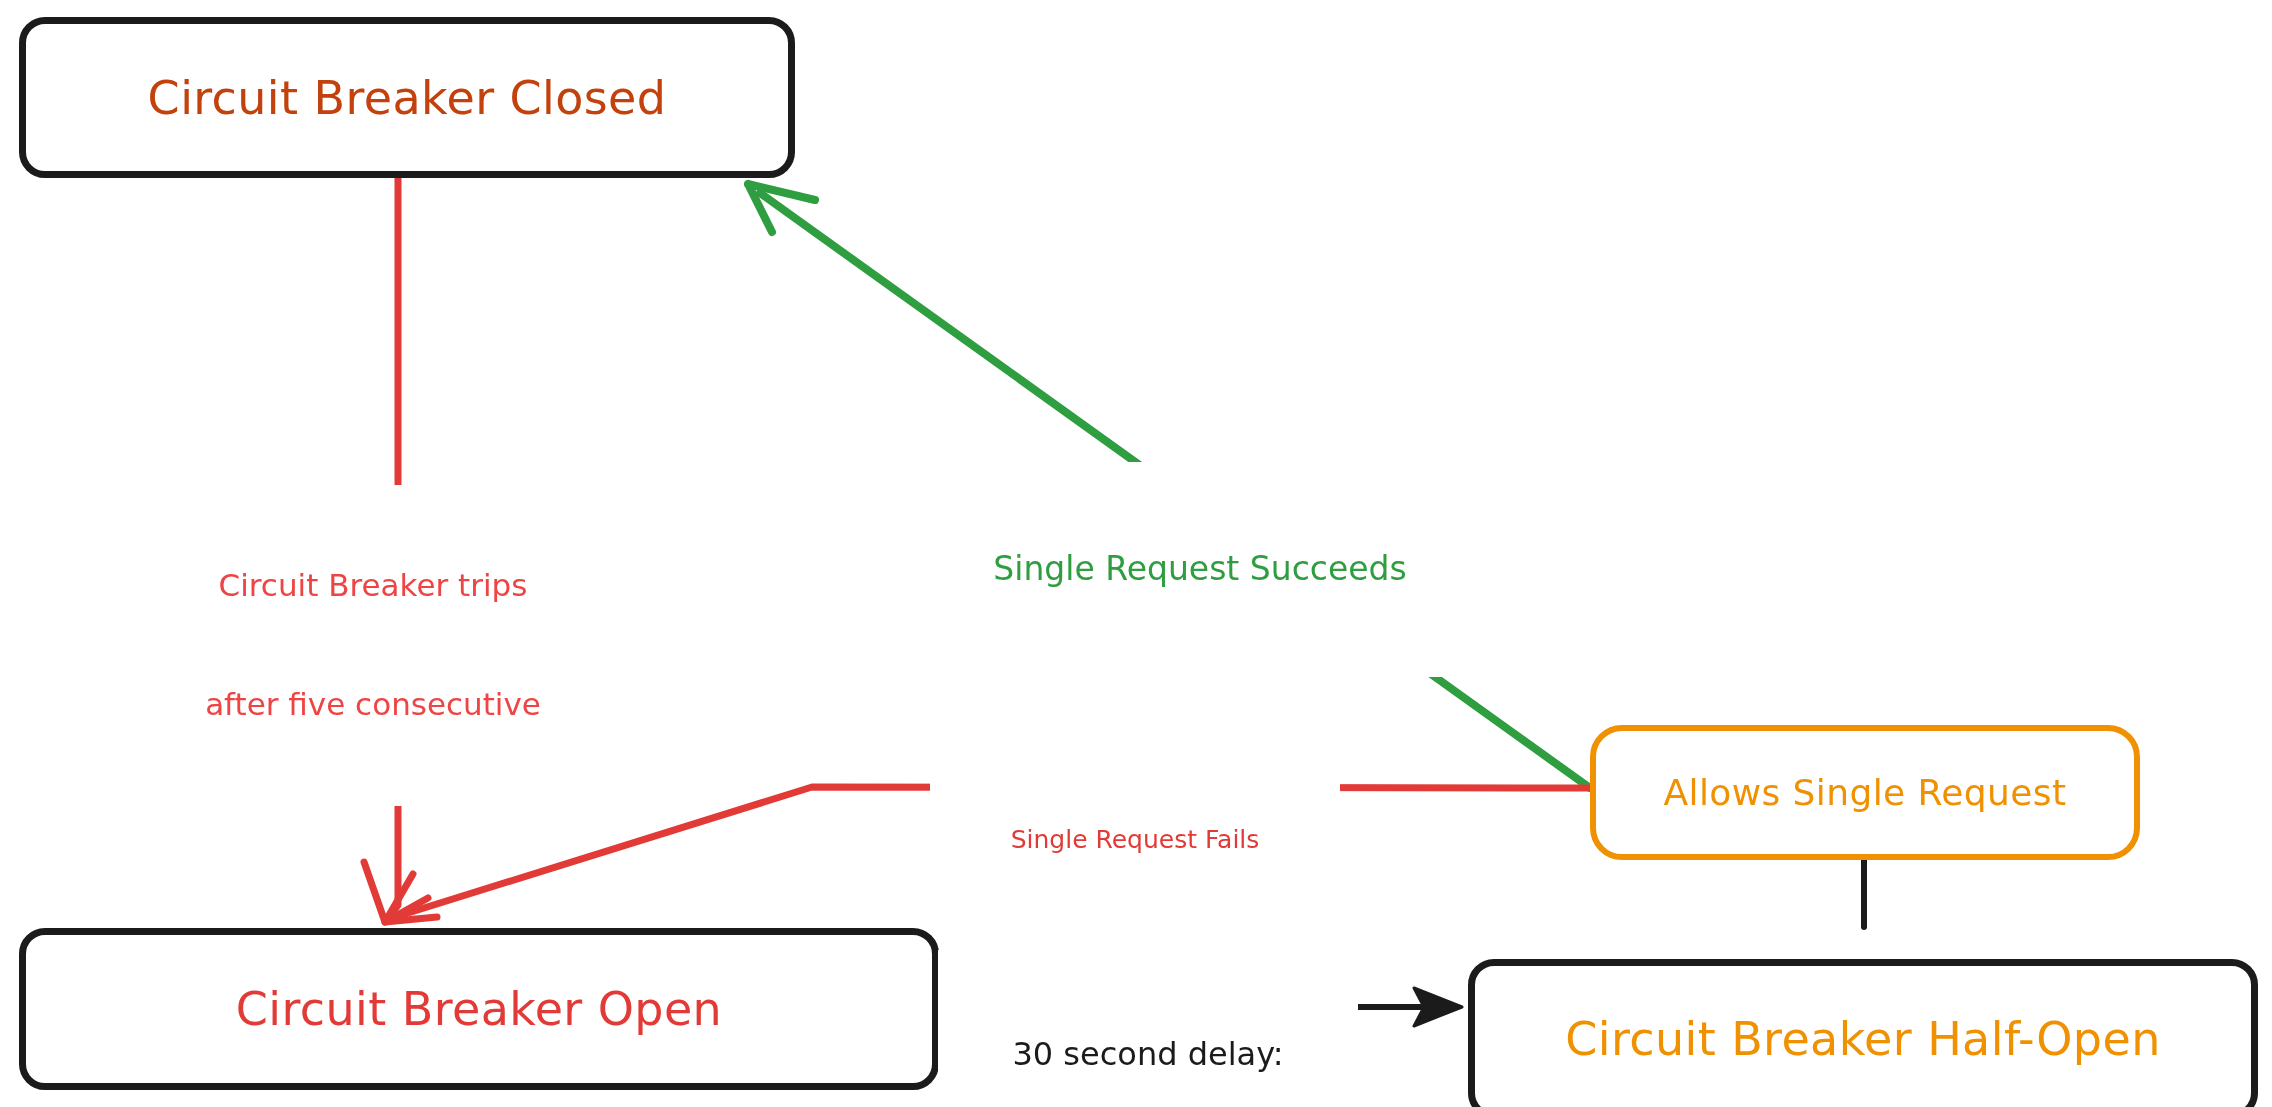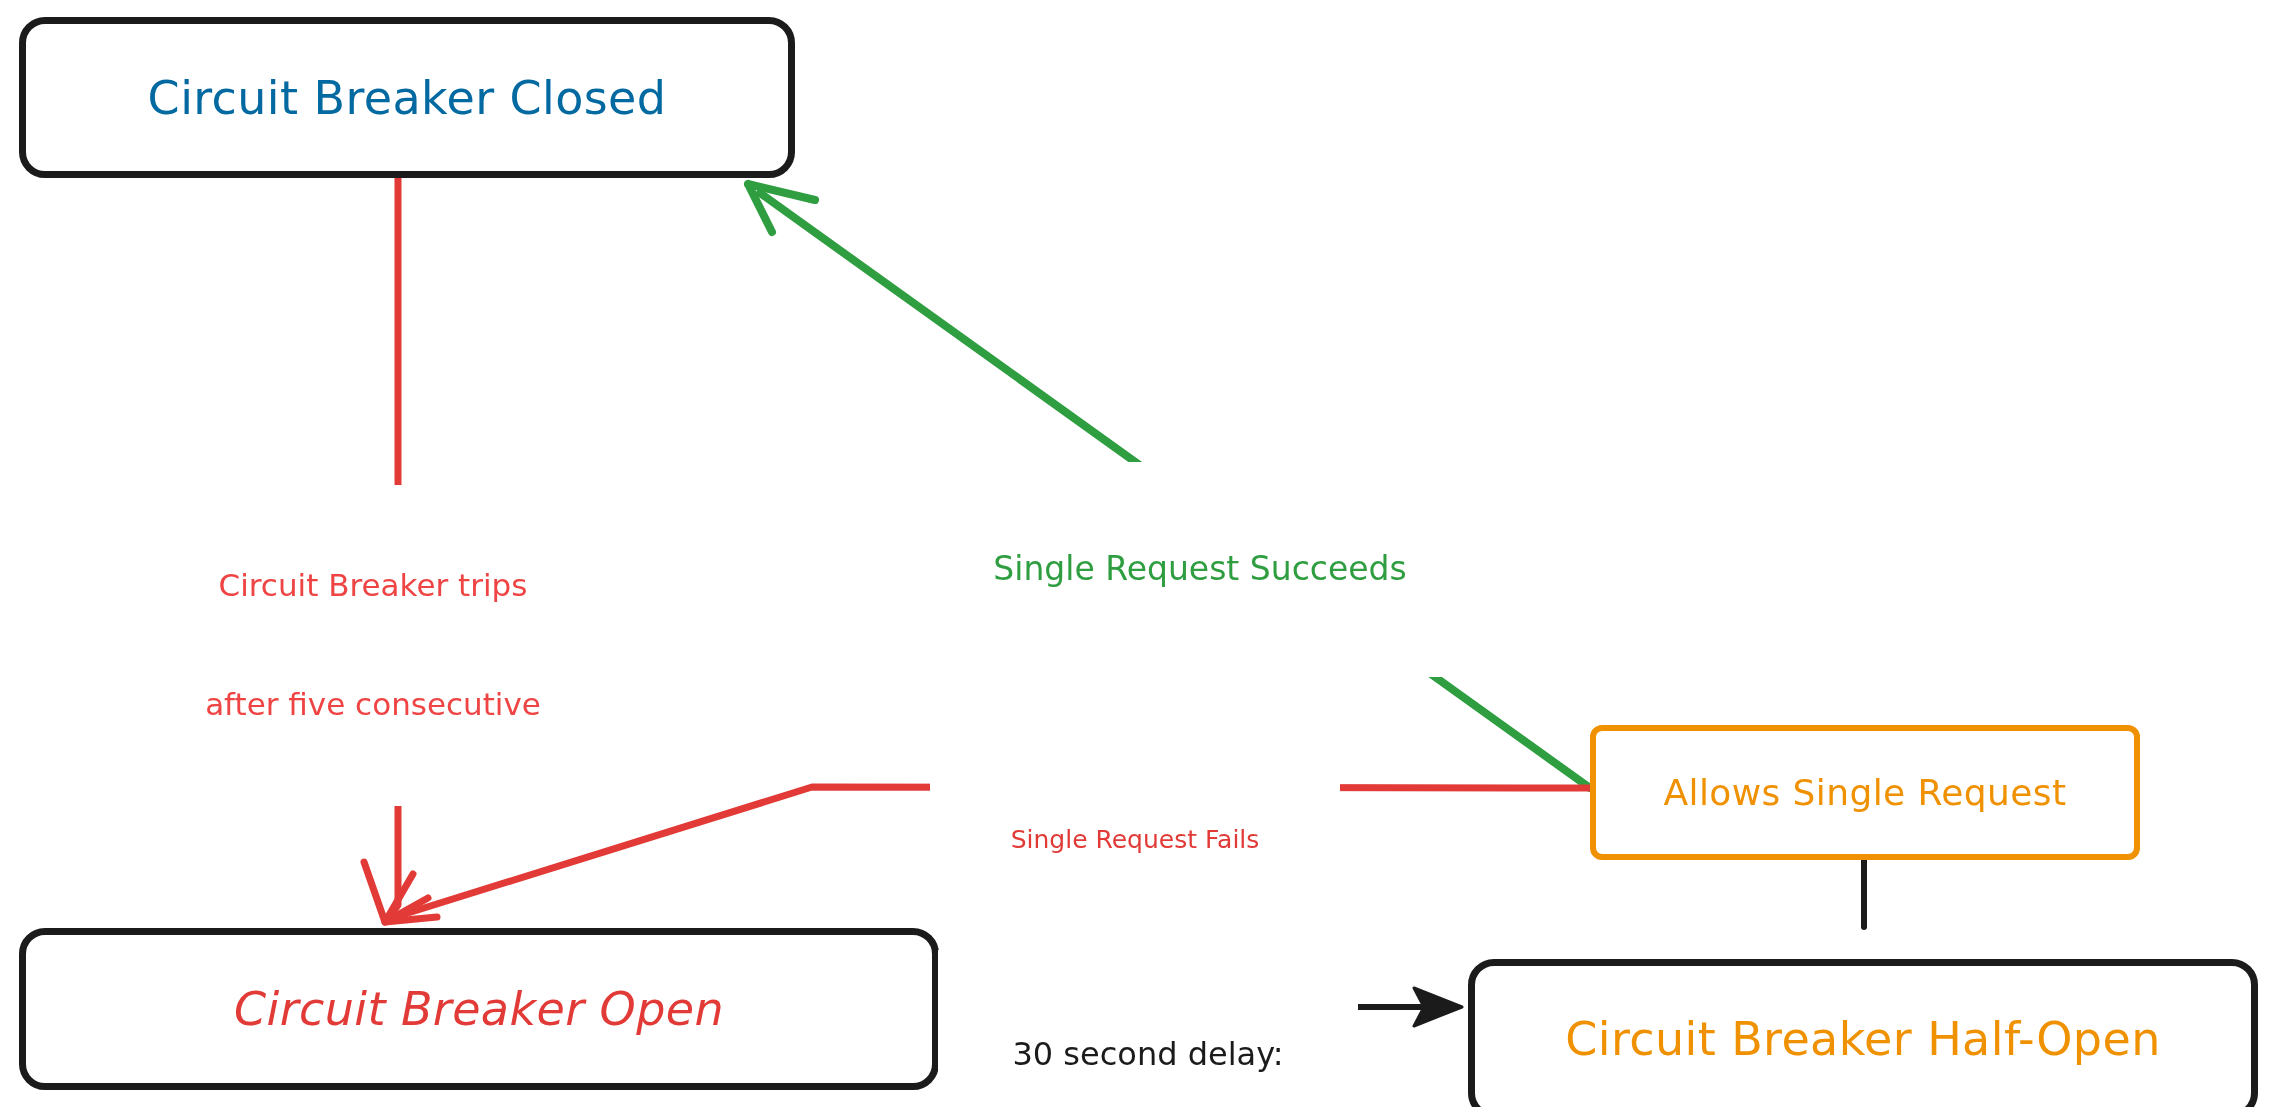--- a/index.html
+++ b/index.html
@@ -35,44 +35,43 @@
     text-align: center;
   }
   .node-black {
     border-color: #1b1b1b;
     border-width: 7px;
     border-radius: 26px;
   }
   .node-orange {
     border-color: #ef9100;
     border-width: 6px;
-    border-radius: 12px;
+    border-radius: 32px;
   }
   .node-label {
     font-family: "DejaVu Sans", sans-serif;
     font-weight: 400;
     letter-spacing: 0.4px;
     white-space: nowrap;
   }
   #node-closed {
     left: 19px;
     top: 17px;
     width: 776px;
     height: 161px;
   }
   #node-closed .node-label {
-    color: #0369a1;
+    color: #c2410c;
     font-size: 46px;
   }
   #node-open {
     left: 19px;
     top: 928px;
     width: 920px;
     height: 162px;
-    font-style: italic;
   }
   #node-open .node-label {
     color: #e23b37;
     font-size: 46px;
   }
   #node-allows-single {
     left: 1590px;
     top: 725px;
     width: 550px;
     height: 135px;

